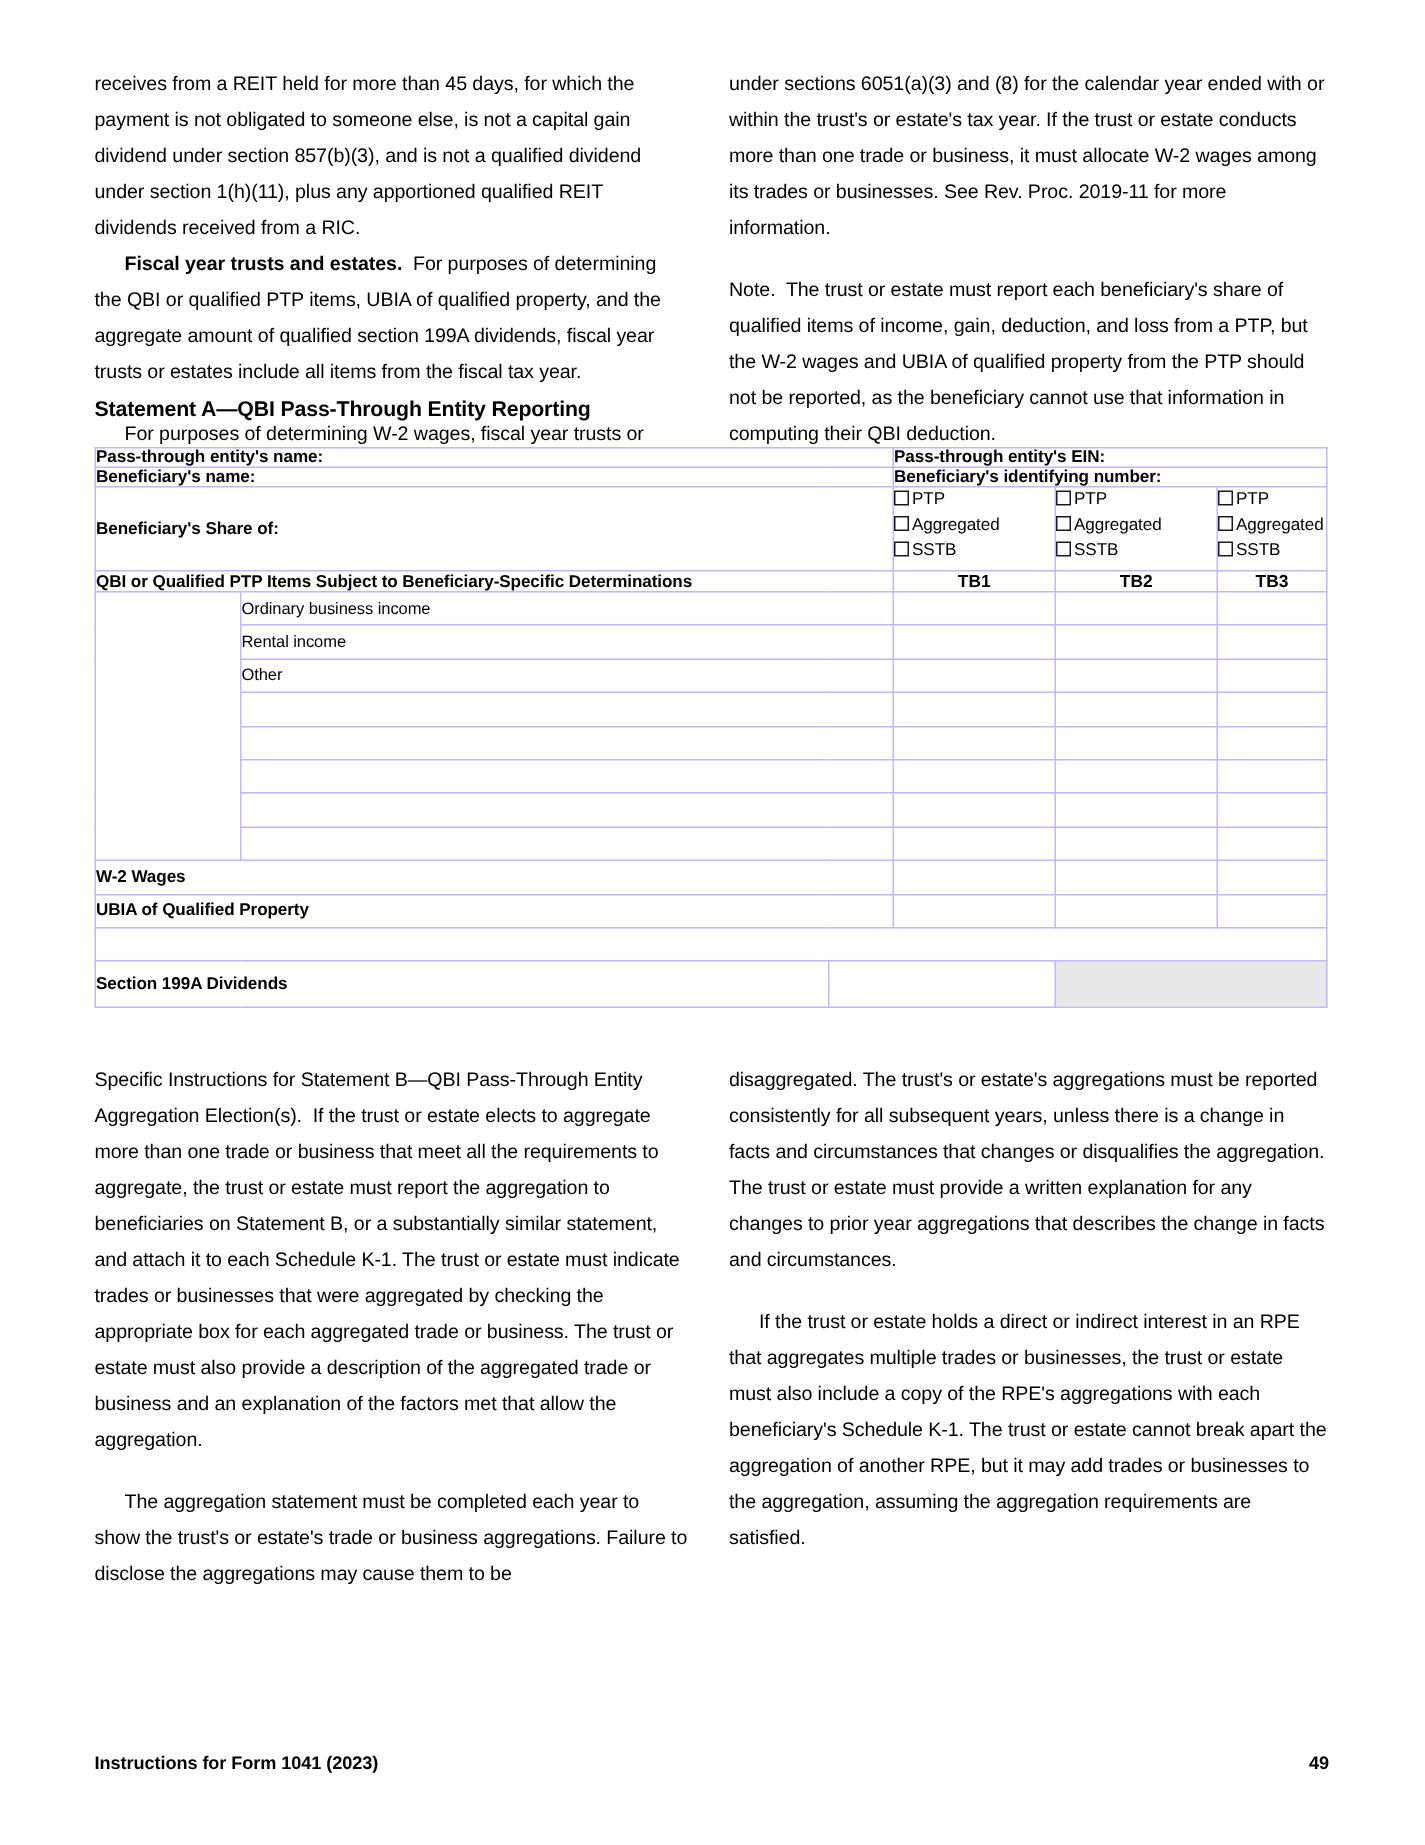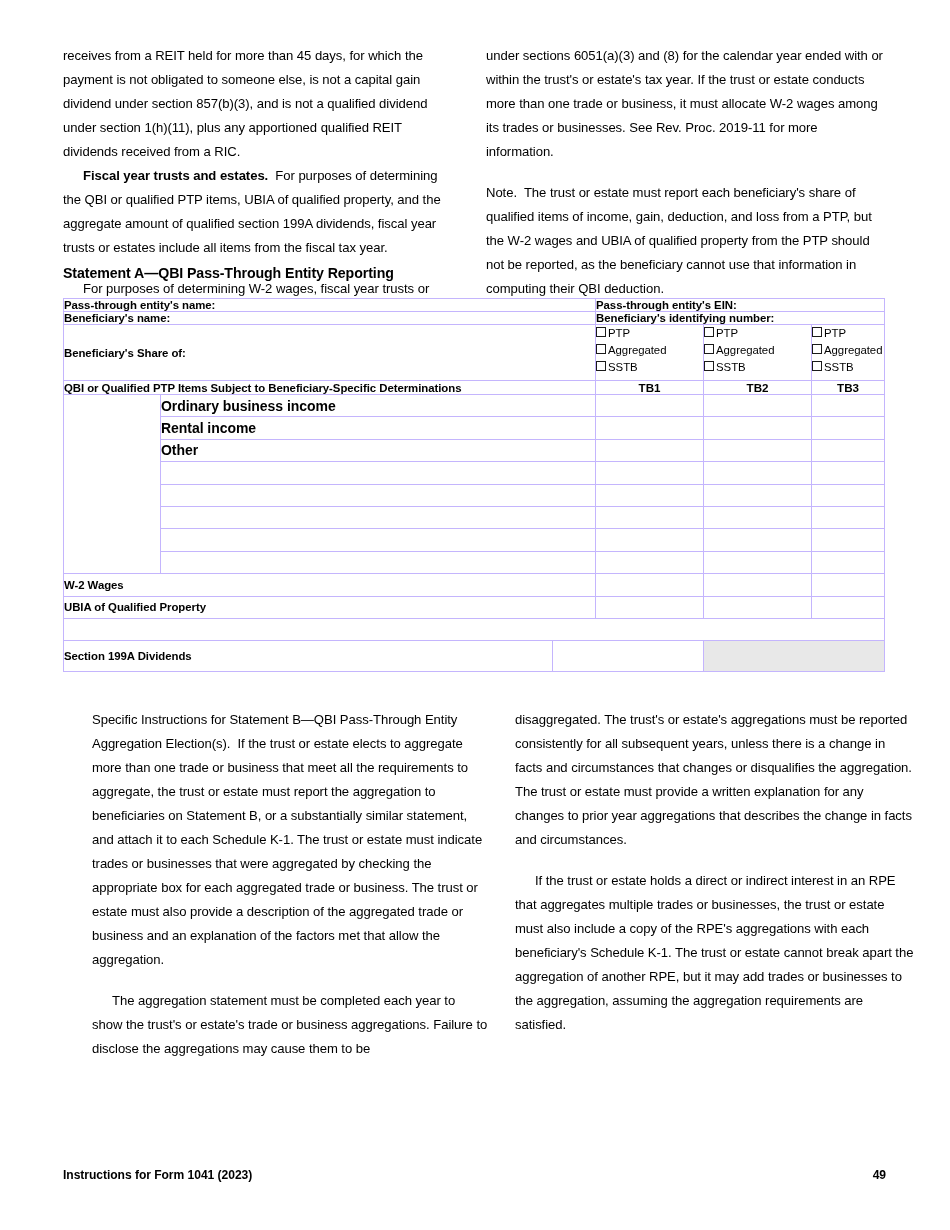--- a/index.html
+++ b/index.html
@@ -82,24 +82,24 @@
     font-weight: bold;
     padding: 4px 7px;
     letter-spacing: -0.05px;
   }
   .lbl-strong {
     font-weight: bold;
     padding: 5px 7px;
     letter-spacing: -0.05px;
   }
   .plain {
-    font-weight: bold;
+    font-weight: normal;
     padding: 4px 7px;
     letter-spacing: -0.05px;
-    font-size: 14px;
+    font-size: 11px;
   }
   .tb-head {
     font-weight: bold;
     text-align: center;
     padding: 4px 2px;
     font-size: 11.6px;
   }
   .shaded {
     background: #e8e8e8 !important;
   }
@@ -313,21 +313,21 @@
 
       <tr style="height:31px;">
         <td class="lbl" colspan="2">Section 199A Dividends</td>
         <td colspan="2"></td>
         <td class="shaded" colspan="2"></td>
       </tr>
 
     </tbody>
   </table>
 
-  <div class="cols" style="top:708px;margin-left:29px;">
+  <div class="cols" style="top:708px;">
 
     <div class="col left">
       <p class="body"><span class="runin-b">Specific Instructions for Statement B—QBI Pass-Through Entity Aggregation Election(s).</span><span>&nbsp; </span><span>If the trust or estate elects to aggregate more than one trade or business that meet all the requirements to aggregate, the trust or estate must report the aggregation to beneficiaries on Statement B, or a substantially similar statement, and attach it to each Schedule K-1. The trust or estate must indicate trades or businesses that were aggregated by checking the appropriate box for each aggregated trade or business. The trust or estate must also provide a description of the aggregated trade or business and an explanation of the factors met that allow the aggregation.</span></p>
       <div class="gap"></div>
       <p class="body indent">The aggregation statement must be completed each year to show the trust's or estate's trade or business aggregations. Failure to disclose the aggregations may cause them to be</p>
     </div>
 
     <div class="col right">
       <p class="body">disaggregated. The trust's or estate's aggregations must be reported consistently for all subsequent years, unless there is a change in facts and circumstances that changes or disqualifies the aggregation. The trust or estate must provide a written explanation for any changes to prior year aggregations that describes the change in facts and circumstances.</p>
       <div class="gap"></div>

